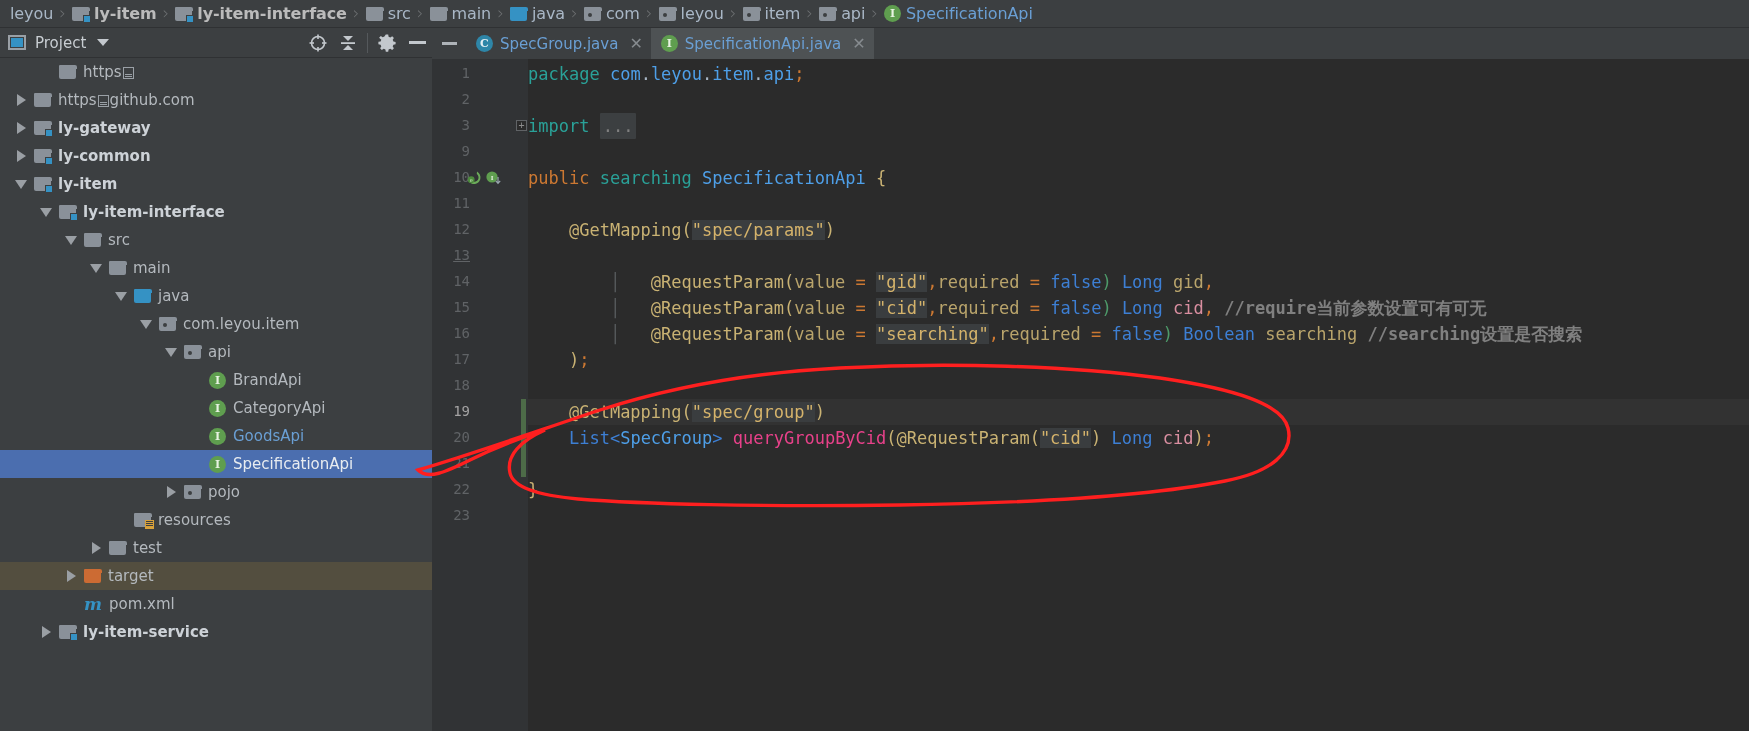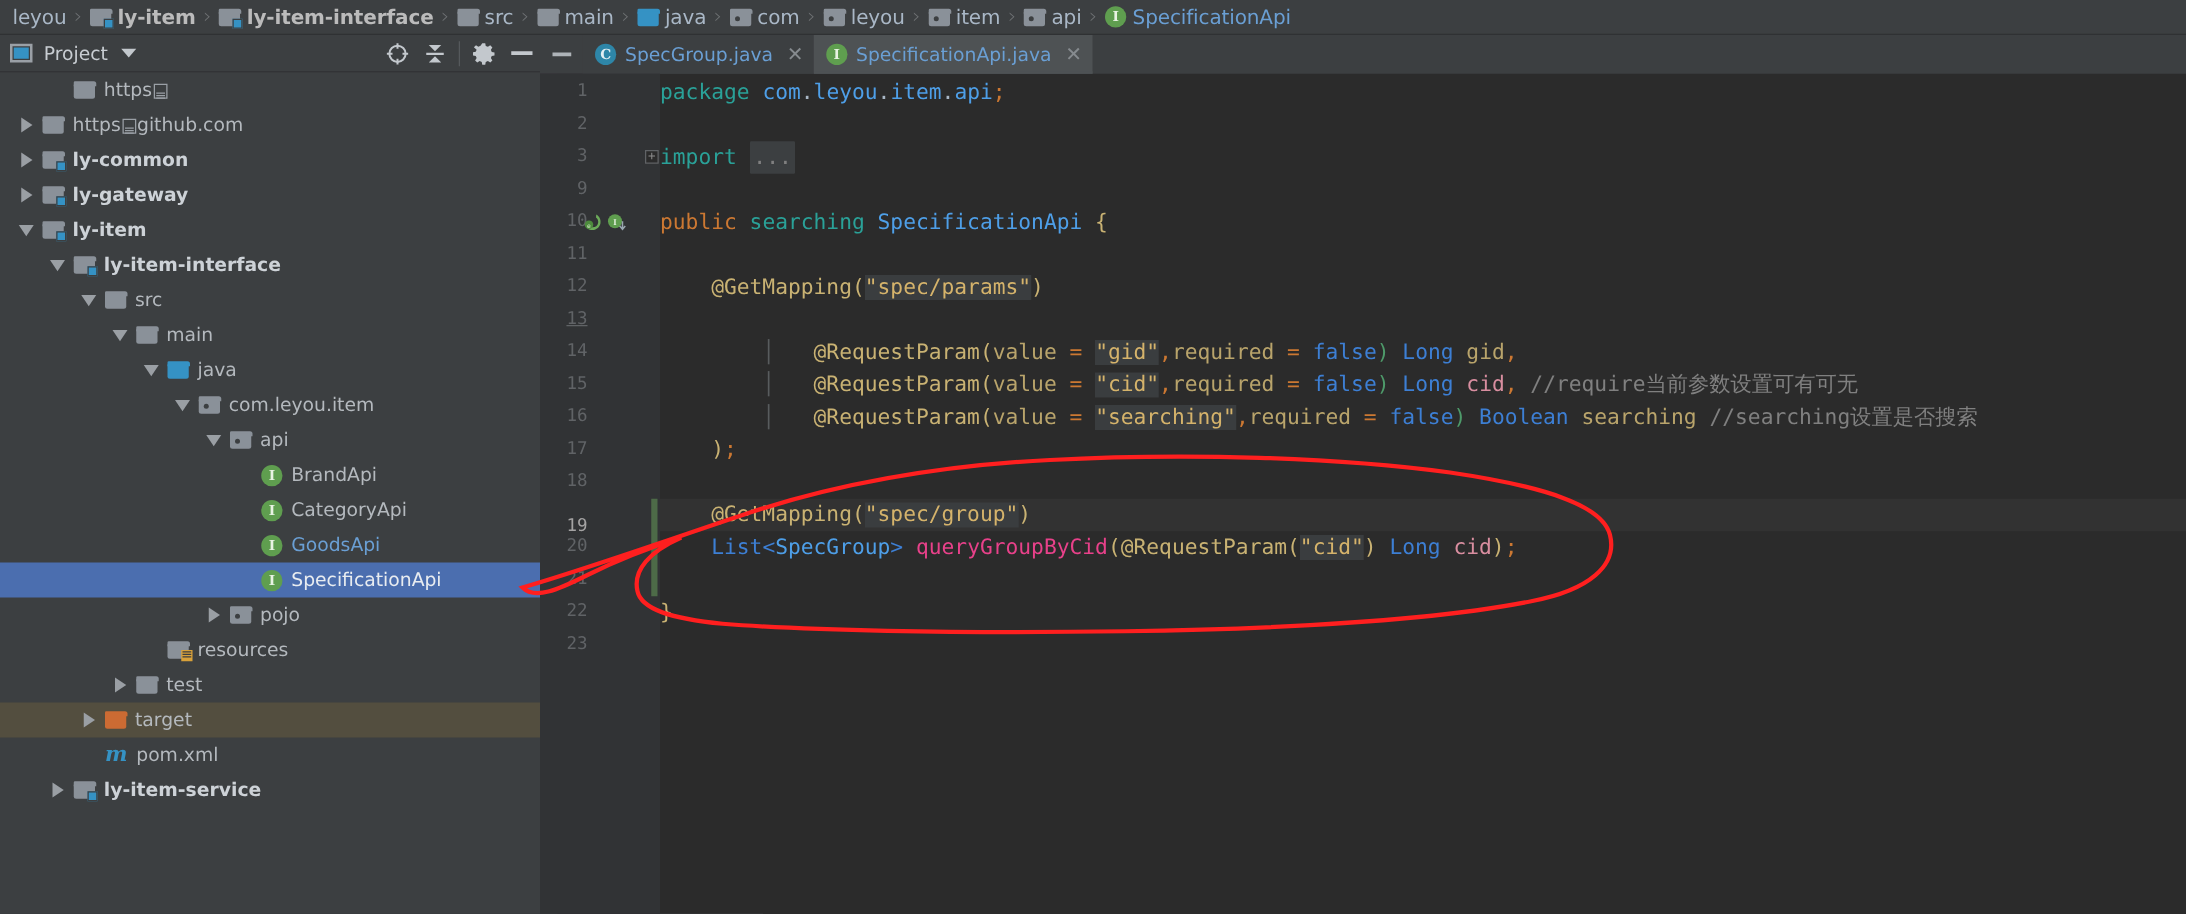--- a/index.html
+++ b/index.html
@@ -102,21 +102,21 @@
   .fold-marker { position: absolute; left: 84px; width: 11px; height: 11px; border: 1px solid #606366; background: #2b2b2b; color: #8c8c8c; font-size: 10px; line-height: 9px; text-align: center; font-family: "DejaVu Sans Mono", monospace; }
 
   
   .k { color: #cc7832; }   
   .kw { color: #2aa198; margin-top: 20px; }  
   .ty { color: #3d7fd4; }  
   .ty2 { color: #4e9fe8; }
   .mth { color: #e8418a; } 
   .str { color: #d5b36b; background: #3a3d3f; }
   .ann { color: #c9b273; }
-  .cm { color: #808080; }  
+  .cm { color: #808080; font-weight: bold; }  
   .pn { color: #b9a46b; }  
   .pn2 { color: #d98ea0; }
   .brg { color: #4e9a6a; }
   .wh { color: #a9b7c6; }
 
   
   .annot { position: absolute; left: 0; top: 0; width: 1749px; height: 731px; pointer-events: none; }
 </style>
 </head>
 <body>
@@ -274,33 +274,33 @@
       <div class="row bold">
         <span style="display: inline-block; flex: 0 0 auto; width: 8px;"></span>
         <span class="arrowbox">
           <span class="arrow arrow-r"></span>
         </span>
         <span class="ic ic-folder">
           <span class="tab"></span>
           <span class="body"></span>
           <span class="mod"></span>
         </span>
-        <span class="name">ly-common</span>
+        <span class="name">ly-gateway</span>
       </div>
       <div class="row bold">
         <span style="display: inline-block; flex: 0 0 auto; width: 8px;"></span>
         <span class="arrowbox">
           <span class="arrow arrow-r"></span>
         </span>
         <span class="ic ic-folder">
           <span class="tab"></span>
           <span class="body"></span>
           <span class="mod"></span>
         </span>
-        <span class="name">ly-gateway</span>
+        <span class="name">ly-common</span>
       </div>
       <div class="row bold">
         <span style="display: inline-block; flex: 0 0 auto; width: 8px;"></span>
         <span class="arrowbox">
           <span class="arrow arrow-d"></span>
         </span>
         <span class="ic ic-folder">
           <span class="tab"></span>
           <span class="body"></span>
           <span class="mod"></span>
@@ -522,21 +522,21 @@
         <div class="lineno" style="top: 84px;">9</div>
         <div class="lineno" style="top: 110px;">10</div>
         <div class="lineno" style="top: 136px;">11</div>
         <div class="lineno" style="top: 162px;">12</div>
         <div class="lineno" style="top: 188px; text-decoration: underline;">13</div>
         <div class="lineno" style="top: 214px;">14</div>
         <div class="lineno" style="top: 240px;">15</div>
         <div class="lineno" style="top: 266px;">16</div>
         <div class="lineno" style="top: 292px;">17</div>
         <div class="lineno" style="top: 318px;">18</div>
-        <div class="lineno cur" style="top: 354px;">19</div>
+        <div class="lineno cur" style="top: 344px;">19</div>
         <div class="lineno" style="top: 370px;">20</div>
         <div class="lineno" style="top: 396px;">21</div>
         <div class="lineno" style="top: 422px;">22</div>
         <div class="lineno" style="top: 448px;">23</div>
         <div class="fold-marker" style="top: 61px;">+</div>
         <div style="position: absolute; left: 34px; top: 111px; display: flex; align-items: center; gap: 3px;">
           <span style="display:inline-block;width:16px;height:16px;position:relative;"><svg width="16" height="16" viewBox="0 0 16 16">
               <path d="M11 1.5c2.7 1.6 4 4.4 3.3 7.4-.8 3.4-4.2 5.6-7.6 5-1.3-.2-2.4-.8-3.3-1.6l2.2-1.2c.6.4 1.3.6 2 .7 2.4.3 4.5-1.2 4.9-3.5.3-1.7-.4-3.3-1.7-4.3z" fill="#6cab5a"></path>
               <circle cx="5.2" cy="9.7" r="3.4" fill="#4d8b3d"></circle>
               <text x="5.2" y="12.2" font-size="5" fill="#cfe8c2" text-anchor="middle" font-family="monospace">e</text>

